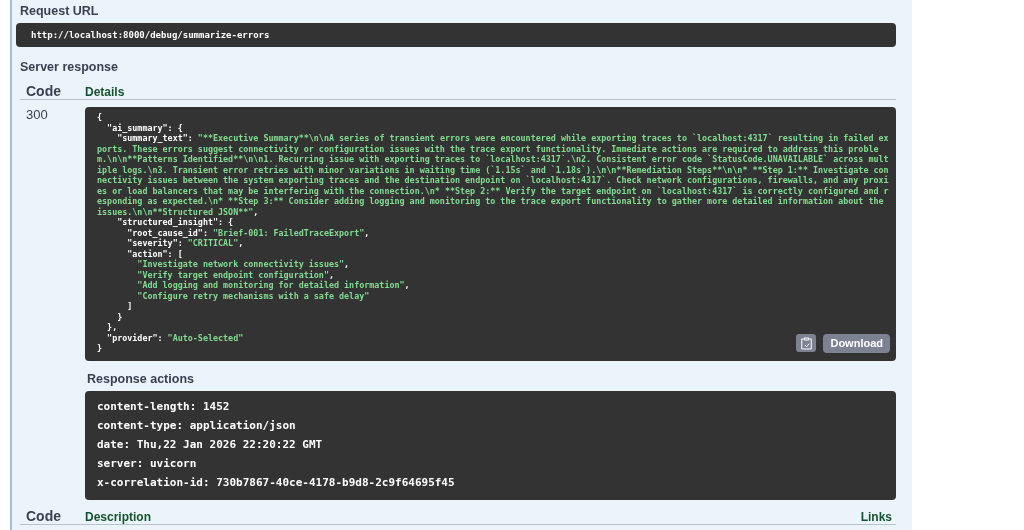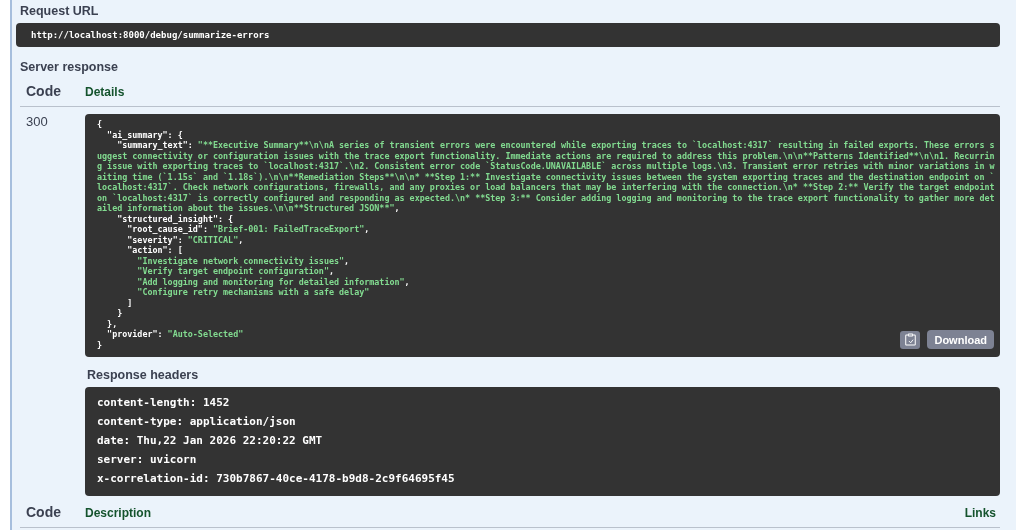--- a/index.html
+++ b/index.html
@@ -1,31 +1,31 @@
 <!DOCTYPE html>
 <html><head>
 <meta charset="utf-8">
 <style>
   * { box-sizing: border-box; margin: 0; padding: 0; }
   html,body { width:1024px; height:530px; overflow:hidden; background:#fff;
     font-family:"Liberation Sans","DejaVu Sans",sans-serif; }
-  .stage { position:relative; width:1016px; height:530px; background:#fff; }
+  .stage { position:relative; width:912px; height:530px; background:#fff; }
   .opblock { position:absolute; left:10px; top:0; right:0; bottom:0;
     background:#ebf3fb; border-left:2px solid #a6bedd; }
   .inner { padding:4px 16px 30px 8px; }
 
   h4,h5 { color:#3b4151; font-weight:700; }
   .lbl { font-size:12.5px; }
   .url-pre { margin:5px 0 0 -4px; background:#333333; border-radius:4px; height:24px;
     line-height:24px; padding:0 10px 0 15px; color:#ffffff;
     font-family:"DejaVu Sans Mono","Liberation Mono",monospace; font-weight:700; font-size:9px;
     white-space:nowrap; overflow:hidden; }
   .h-server { margin-top:13px; }
 
-  .tbl-head { display:flex; align-items:flex-end; margin-top:9px; padding-bottom:7px;
+  .tbl-head { display:flex; align-items:flex-end; margin-top:9px; 
     border-bottom:1px solid rgba(59,65,81,.28); }
   .col-code { width:65px; flex:0 0 65px; padding-left:6px; }
   .code-head { font-size:14px; font-weight:700; color:#3b4151; }
   .small-head { font-size:12px; font-weight:700; color:#14532d; }
   .tbl-row { display:flex; padding-top:7px; }
   .code-val { font-size:13px; color:#3b4151; }
   .col-details { flex:1; min-width:0; }
   .sub-lbl { font-size:12.5px; margin:2px 0 5px 2px; }
 
   .body-pre { position:relative; background:#333333; border-radius:4px;
@@ -97,21 +97,21 @@
                     <rect x="3.6" y="0.9" width="4.8" height="2.4" rx="0.6"></rect>
                     <path d="M8.9 2.2h1.6a.7.7 0 0 1 .7.7v9.5a.7.7 0 0 1-.7.7H1.5a.7.7 0 0 1-.7-.7V2.9a.7.7 0 0 1 .7-.7h1.6"></path>
                     <path d="M4.2 8.6l2 2 2.6-3.4" stroke-width="1.0"></path>
                   </svg>
                 </span>
               </button>
               <button class="dl-btn">Download</button>
             </div>
           </div>
 
-          <h5 class="sub-lbl hdr-lbl">Response headers</h5>
+          <h5 class="sub-lbl hdr-lbl">Response actions</h5>
           <pre class="headers-pre">content-length: 1452
 content-type: application/json
 date: Thu,22 Jan 2026 22:20:22 GMT
 server: uvicorn
 x-correlation-id: 730b7867-40ce-4178-b9d8-2c9f64695f45</pre>
         </div>
       </div>
 
 
       <div class="tbl-head resp-head">

